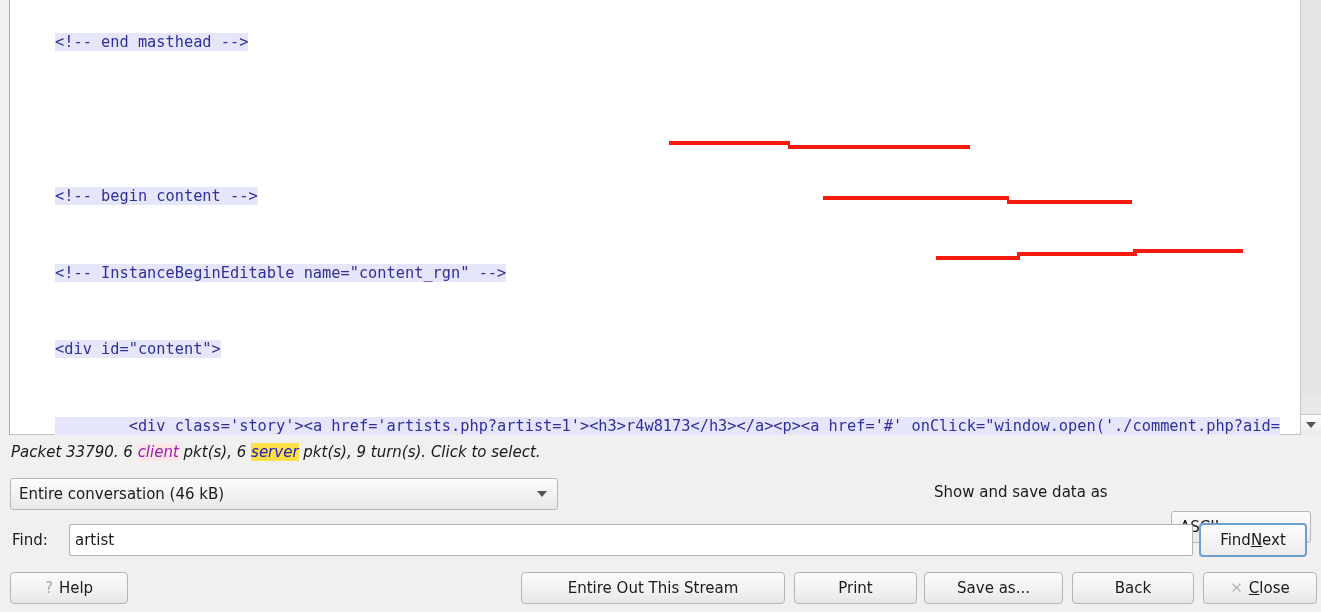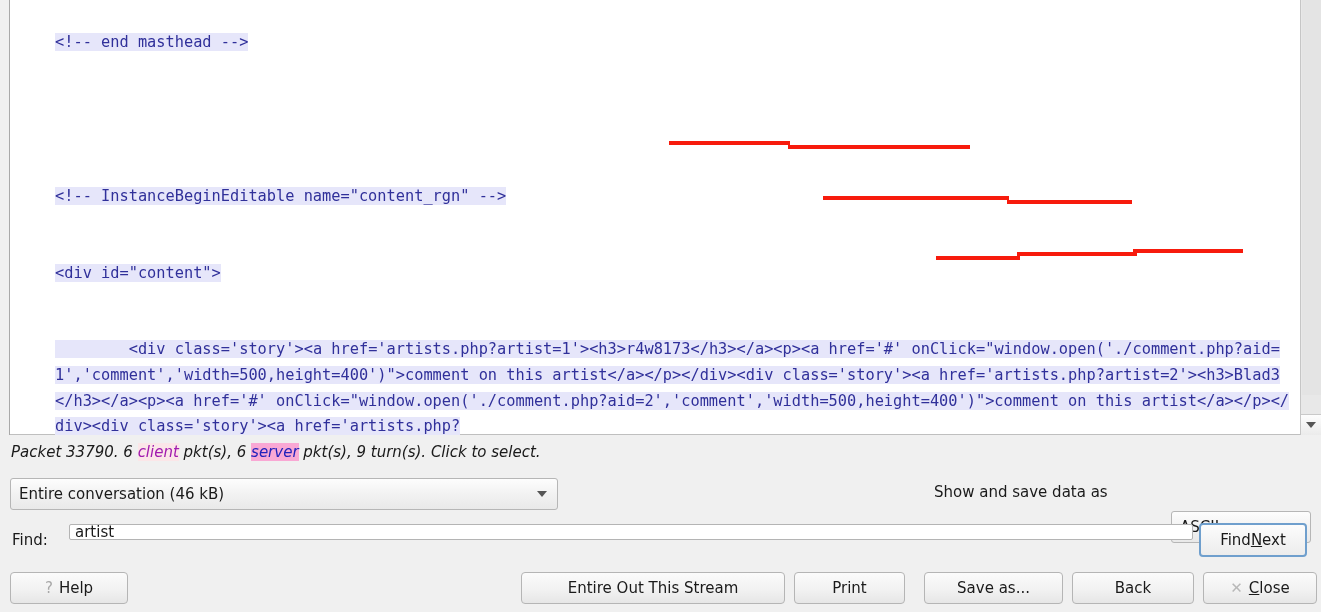--- a/index.html
+++ b/index.html
@@ -110,21 +110,21 @@
   #status-line {
     position: absolute;
     left: 11px;
     top: 443px;
     font-style: italic;
     font-size: 15px;
     color: #1a1a1a;
     white-space: pre;
   }
   #status-line .k-client { color: #a21caf; background: #fbe6e8; }
-  #status-line .k-server { color: #2222bb; background: #f9a8d4; font-style: italic; }
+  #status-line .k-server { color: #2222bb; background: #fde047; font-style: italic; }
 
   
   .combo {
     position: absolute;
     background: linear-gradient(#fdfdfd 0%, #f2f2f2 50%, #e9e9e9 100%);
     border: 1px solid #b6b6b6;
     border-radius: 3px;
     box-sizing: border-box;
     display: flex;
     align-items: center;
@@ -156,21 +156,21 @@
 
   
   #find-label {
     position: absolute;
     left: 12px; top: 531px;
     font-size: 15px;
   }
   #find-input {
     position: absolute;
     left: 69px; top: 524px;
-    width: 1124px; height: 16px;
+    width: 1124px; height: 32px;
     background: #ffffff;
     border: 1px solid #b4b4b4;
     border-radius: 2px;
     box-sizing: border-box;
     font-family: "DejaVu Sans", "Liberation Sans", sans-serif;
     font-size: 15px;
     color: #1a1a1a;
     padding: 0 5px;
     outline: none;
   }
@@ -198,21 +198,21 @@
     align-items: center;
     justify-content: center;
     font-size: 15px;
     color: #1a1a1a;
     height: 32px;
     top: 572px;
     cursor: pointer;
   }
   #btn-help { left: 10px; width: 118px; }
   #btn-filter-out { left: 521px; width: 264px; }
-  #btn-print { left: 794px; width: 111px; }
+  #btn-print { left: 794px; width: 123px; }
   #btn-save-as { left: 924px; width: 139px; }
   #btn-back { left: 1072px; width: 122px; }
   #btn-close { left: 1203px; width: 114px; }
   .btn .q-icon {
     color: #a8a8a8;
     margin-right: 6px;
     font-size: 15px;
   }
   .btn .x-icon {
     color: #b8b8b8;
@@ -223,20 +223,21 @@
 </style>
 </head>
 <body>
 
 <div id="stream-area">
   <div id="stream-left-border"></div>
 
   <div id="stream-text">
     <span class="client blk"><span class="hl">&lt;!-- end masthead --&gt;</span></span>
     <span class="blank"></span>
+    <span class="client blk"><span class="hl">&lt;!-- begin content --&gt;</span></span>
     <span class="client blk"><span class="hl">&lt;!-- InstanceBeginEditable name="content_rgn" --&gt;</span></span>
     <span class="client blk"><span class="hl">&lt;div id="content"&gt;</span></span>
     <span class="client blk"><span class="hl">        &lt;div class='story'&gt;&lt;a href='artists.php?artist=1'&gt;&lt;h3&gt;r4w8173&lt;/h3&gt;&lt;/a&gt;&lt;p&gt;&lt;a href='#' onClick="window.open('./comment.php?aid=1','comment','width=500,height=400')"&gt;comment on this artist&lt;/a&gt;&lt;/p&gt;&lt;/div&gt;&lt;div class='story'&gt;&lt;a href='artists.php?artist=2'&gt;&lt;h3&gt;Blad3&lt;/h3&gt;&lt;/a&gt;&lt;p&gt;&lt;a href='#' onClick="window.open('./comment.php?aid=2','comment','width=500,height=400')"&gt;comment on this artist&lt;/a&gt;&lt;/p&gt;&lt;/div&gt;&lt;div class='story'&gt;&lt;a href='artists.php?</span></span>
     
     
     
     
     
   </div>
 

